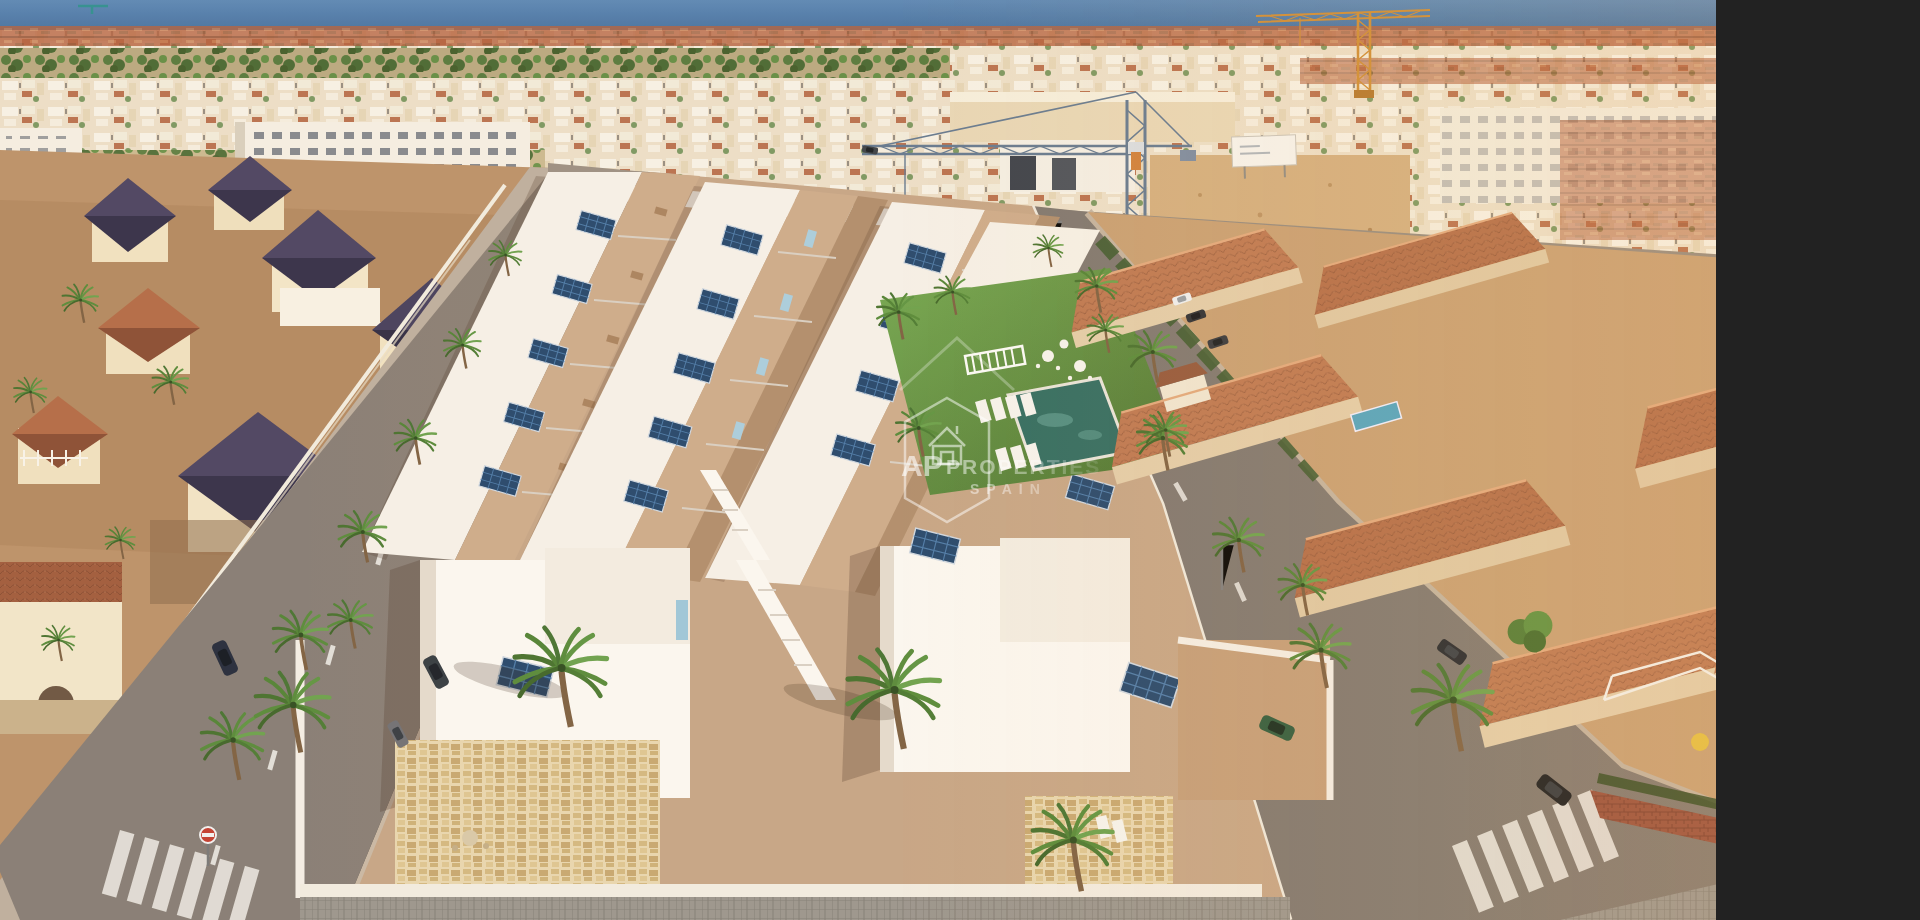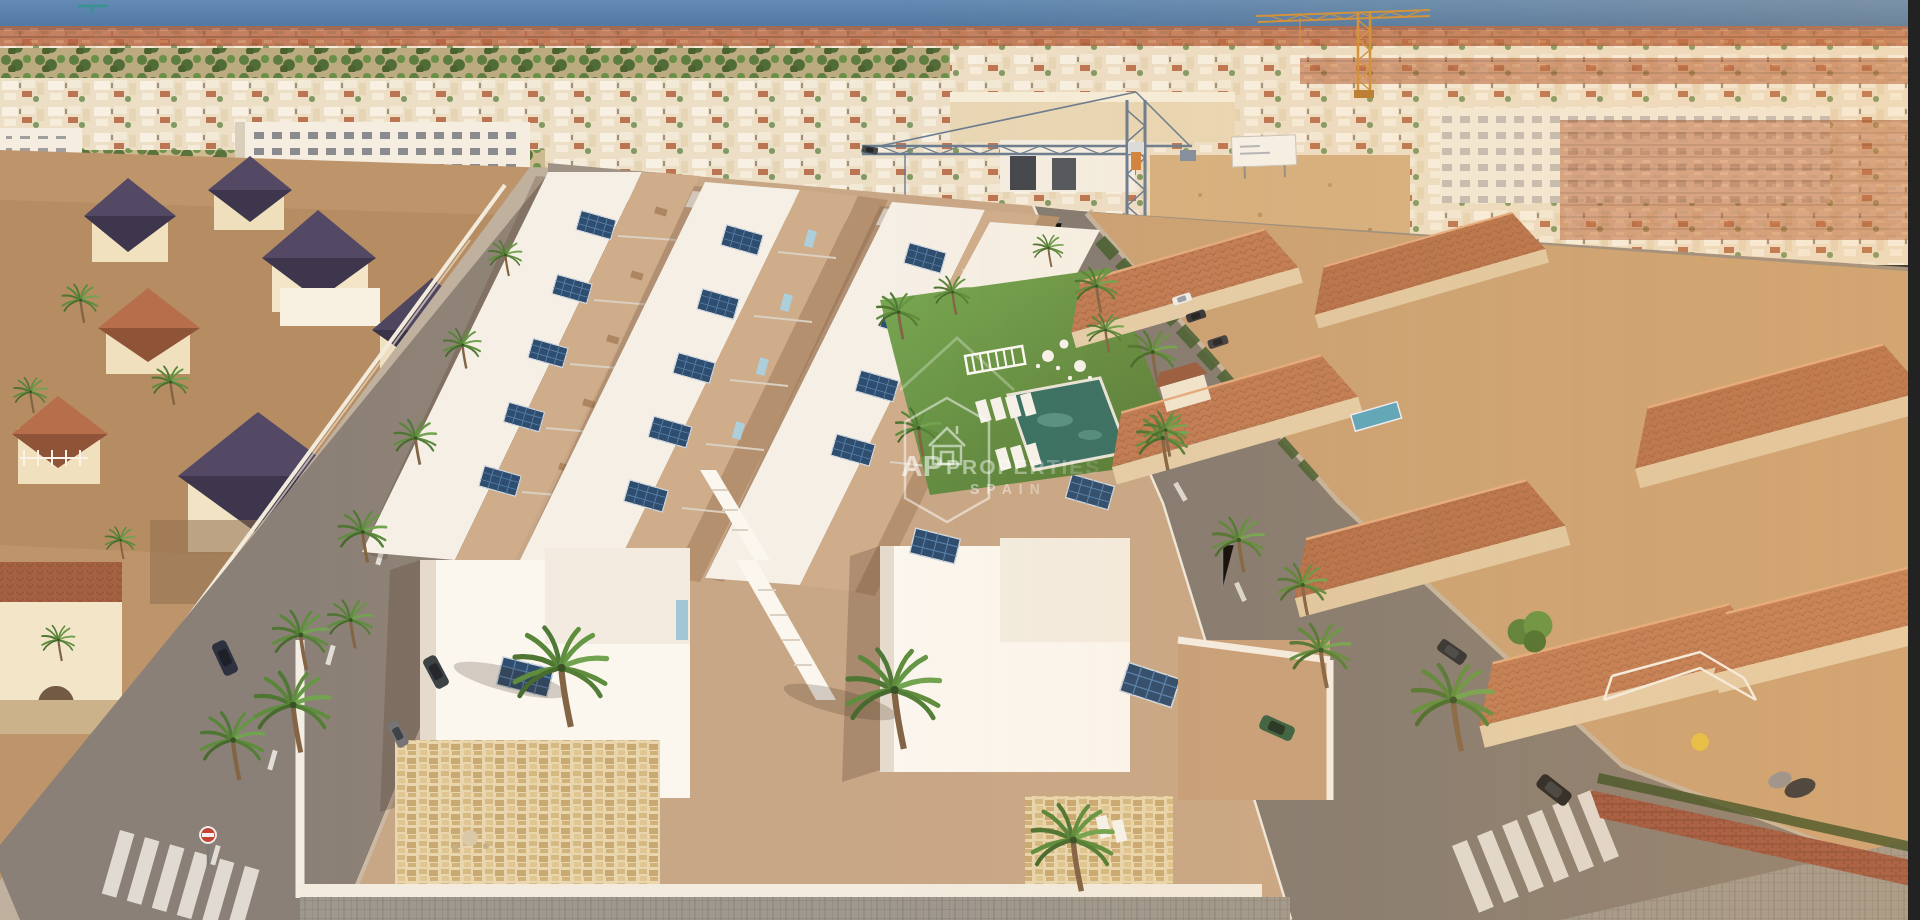--- a/index.html
+++ b/index.html
@@ -1,16 +1,16 @@
 <!DOCTYPE html>
 <html><head>
 <meta charset="utf-8">
 <style>
   html,body{margin:0;padding:0;background:#222;}
-  .stage{position:relative;width:1908px;height:920px;overflow:hidden;
+  .stage{position:relative;width:1716px;height:920px;overflow:hidden;
          font-family:"Liberation Sans", sans-serif;}
   .stage svg{position:absolute;inset:0;display:block;}
   text{font-family:"Liberation Sans", sans-serif;}
 </style>
 </head>
 <body>
 
 <div class="stage">
 <svg viewBox="0 0 1920 920" width="1920" height="920">
 <defs>

